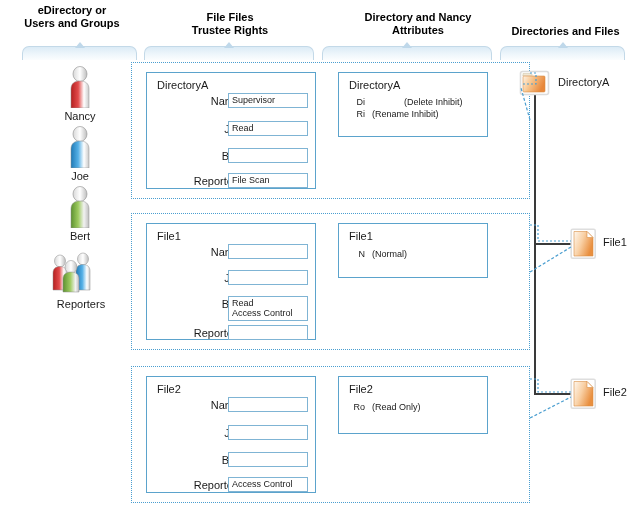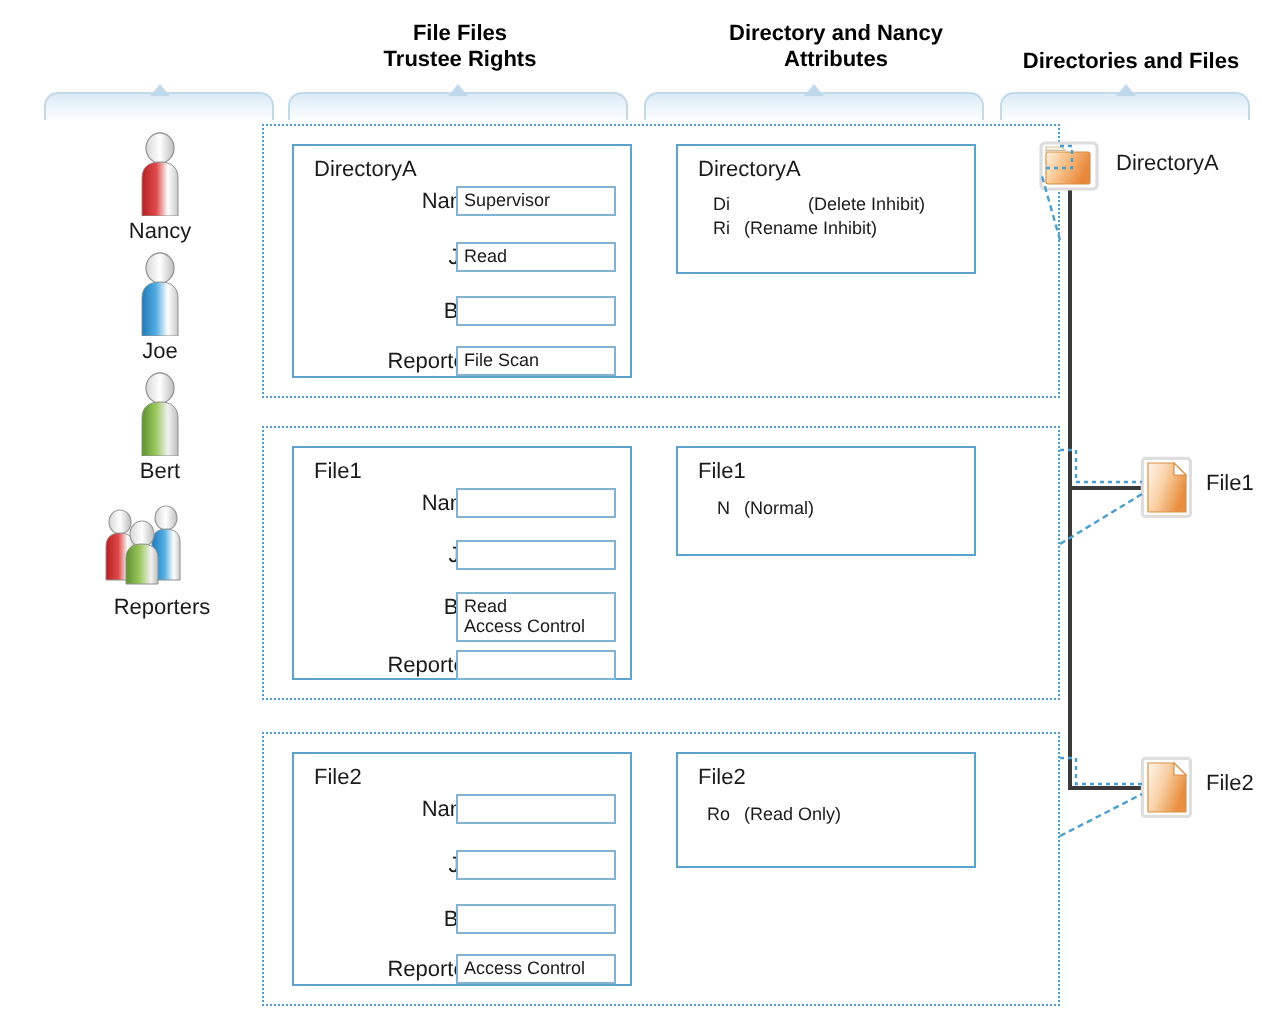--- a/index.html
+++ b/index.html
@@ -144,20 +144,22 @@
     position: absolute;
     overflow: visible;
   }
 </style>
 </head>
 <body>
 
 <div class="canvas">
 
   <div class="col-head" style="left:8px; top:4px; width:128px;">
+    <div>eDirectory or</div>
+    <div>Users and Groups</div>
   </div>
 
   <div class="col-head" style="left:150px; top:11px; width:160px;">
     <div>File Files</div>
     <div>Trustee Rights</div>
   </div>
 
   <div class="col-head" style="left:330px; top:11px; width:176px;">
     <div>Directory and Nancy</div>
     <div>Attributes</div>

